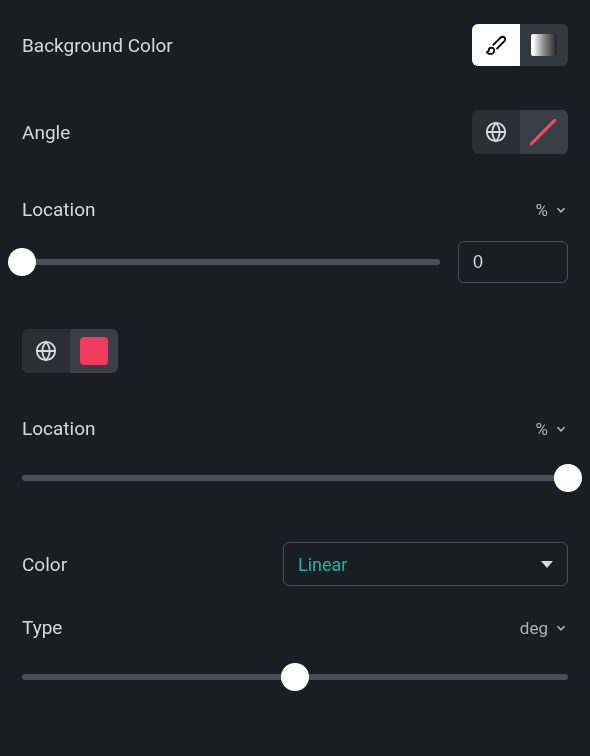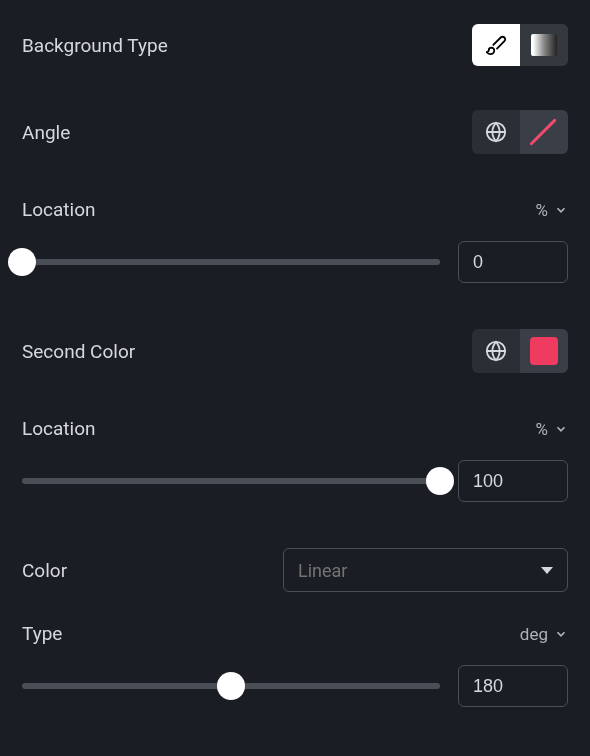--- a/index.html
+++ b/index.html
@@ -134,21 +134,21 @@
     .select {
       width: 285px;
       height: 44px;
       border: 1px solid #4a4e56;
       border-radius: 6px;
       display: flex;
       align-items: center;
       justify-content: space-between;
       padding: 0 14px;
       cursor: pointer;
-      color: #737373;
+      color: #14b8a6;
       font-size: 18px;
     }
     .triangle-down {
       width: 0; height: 0;
       border-left: 6px solid transparent;
       border-right: 6px solid transparent;
       border-top: 7px solid #d5d8dc;
     }
     .spacer-lg { height: 36px; }
     .spacer-md { height: 22px; }
@@ -168,21 +168,21 @@
       background: #ef4b6c;
       transform: rotate(-45deg);
       transform-origin: left bottom;
       border-radius: 2px;
     }
   </style>
 </head>
 <body>
 
 <div class="row">
-  <span class="label">Background Type</span>
+  <span class="label">Background Color</span>
   <div class="toggle-group">
     <div class="toggle-btn active brush-icon">
       <svg width="22" height="22" viewBox="0 0 24 24" fill="none" stroke="#000" stroke-width="2" stroke-linecap="round" stroke-linejoin="round">
         <path d="M9.06 11.9l8.07-8.06a2.85 2.85 0 1 1 4.03 4.03l-8.06 8.08"></path>
         <path d="M7.07 14.94c-1.66 0-3 1.35-3 3.02 0 1.33-2.5 1.52-2 2.02 1.08 1.1 2.49 2.02 4 2.02 2.2 0 4-1.8 4-4.04a3.01 3.01 0 0 0-3-3.02z"></path>
       </svg>
     </div>
     <div class="toggle-btn">
       <div class="gradient-swatch"></div>
     </div>
@@ -223,21 +223,20 @@
   <div class="slider">
     <div class="slider-track"></div>
     <div class="slider-thumb" style="left:0%"></div>
   </div>
   <input class="num-input" value="0" style="">
 </div>
 
 <div class="spacer-lg"></div>
 
 <div class="row">
-  <span class="label">Second Color</span>
   <div class="color-group">
     <div class="globe-btn">
       <svg width="22" height="22" viewBox="0 0 24 24" fill="none" stroke="#d5d8dc" stroke-width="2">
         <circle cx="12" cy="12" r="10"></circle>
         <line x1="2" y1="12" x2="22" y2="12"></line>
         <path d="M12 2a15.3 15.3 0 0 1 4 10 15.3 15.3 0 0 1-4 10 15.3 15.3 0 0 1-4-10 15.3 15.3 0 0 1 4-10z"></path>
       </svg>
     </div>
     <div class="color-swatch">
       <div class="swatch-inner" style="background:#ef3b5f"></div>
@@ -255,21 +254,20 @@
         <polyline points="6 9 12 15 18 9"></polyline>
       </svg>
   </div>
 </div>
 <div class="spacer-sm"></div>
 <div class="slider-row">
   <div class="slider">
     <div class="slider-track"></div>
     <div class="slider-thumb" style="left:100%"></div>
   </div>
-  <input class="num-input" value="100" style="">
 </div>
 
 <div class="spacer-lg"></div>
 
 <div class="row">
   <span class="label">Color</span>
   <div class="select">
     <span>Linear</span>
     <div class="triangle-down"></div>
   </div>
@@ -285,14 +283,13 @@
         <polyline points="6 9 12 15 18 9"></polyline>
       </svg>
   </div>
 </div>
 <div class="spacer-sm"></div>
 <div class="slider-row">
   <div class="slider">
     <div class="slider-track"></div>
     <div class="slider-thumb" style="left:50%"></div>
   </div>
-  <input class="num-input" value="180" style="">
 </div>
 
 </body></html>

